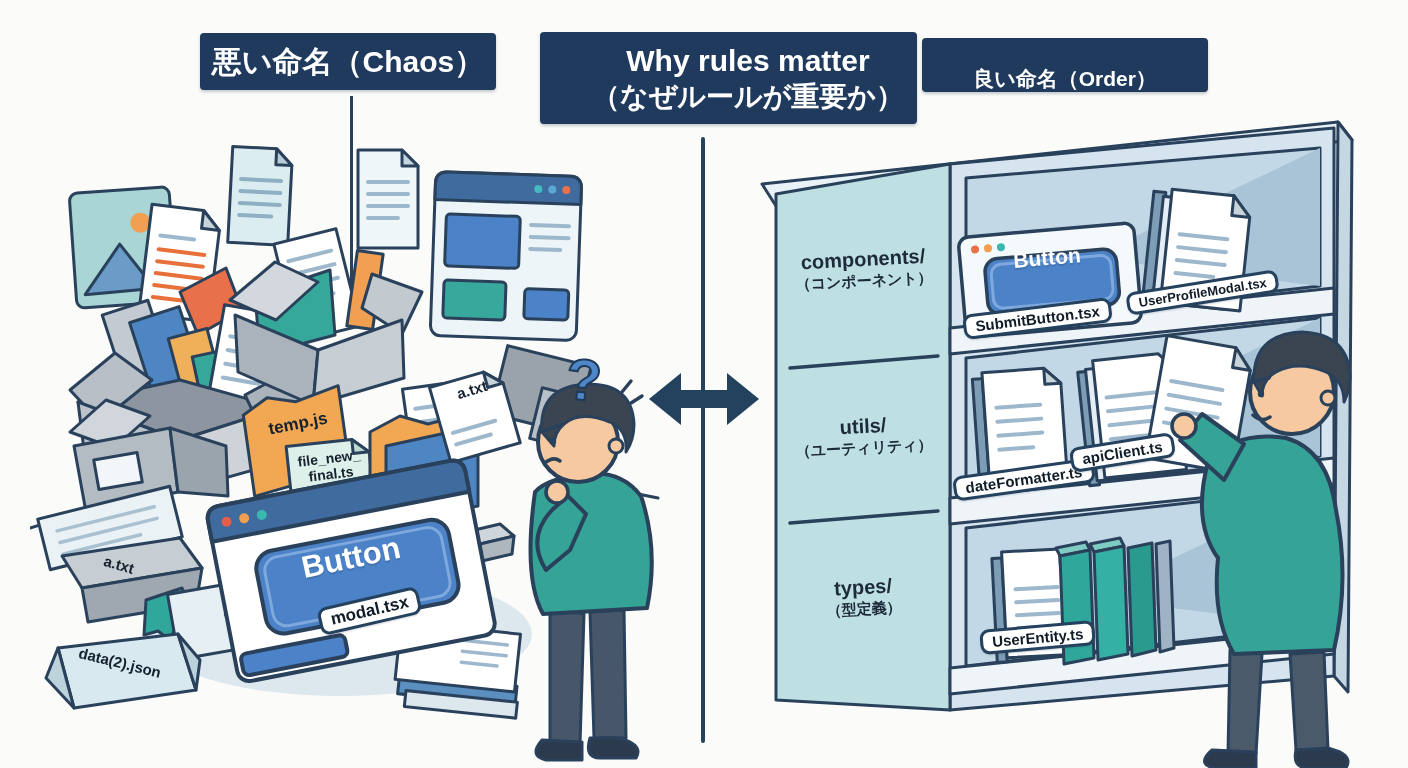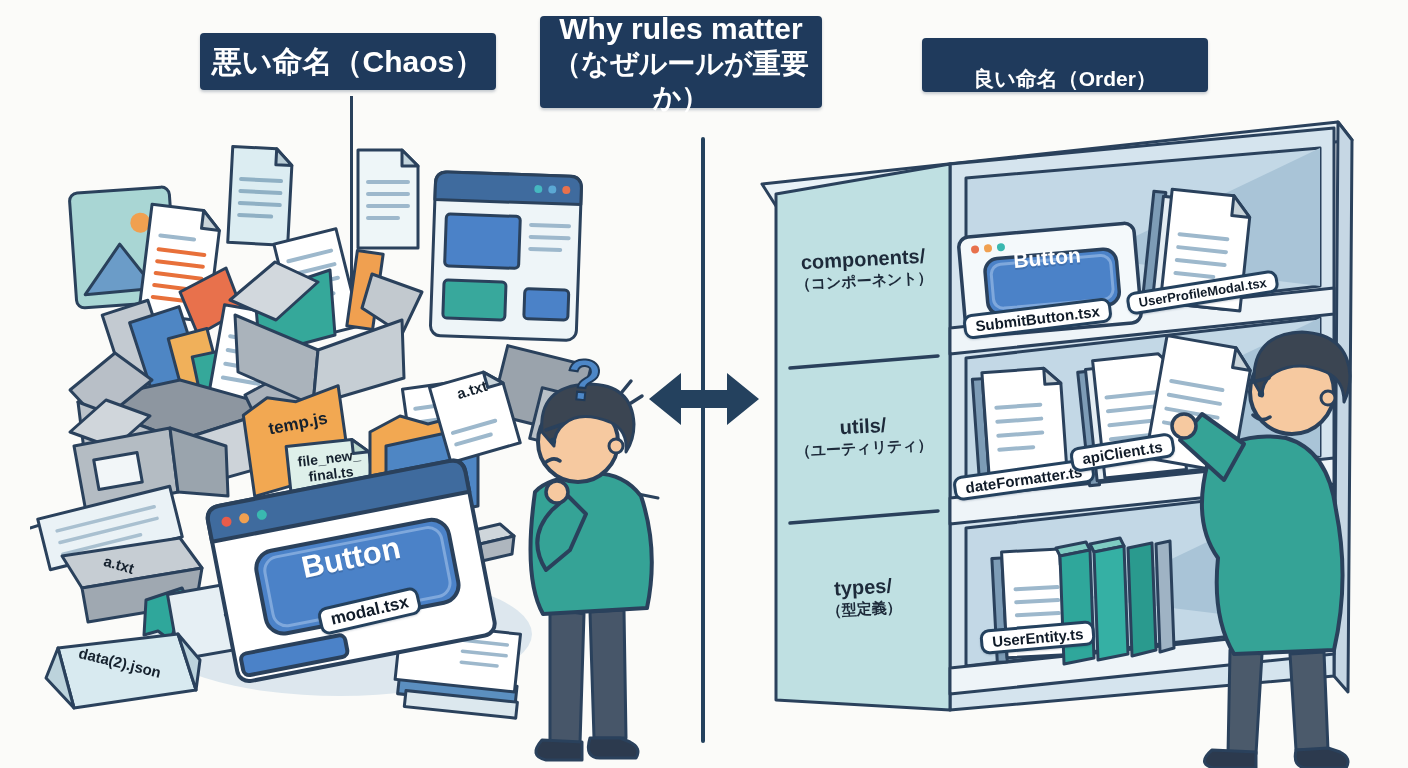--- a/index.html
+++ b/index.html
@@ -26,21 +26,21 @@
          -webkit-text-stroke:2px #203a58;transform:rotate(6deg);}
 </style>
 </head>
 <body>
 
 <div id="stage">
 
   <div class="pill" style="left:200px;top:33px;width:296px;height:57px;">
     <div class="l1">悪い命名（Chaos）</div>
   </div>
-  <div class="pill" style="left:540px;top:16px;width:282px;height:92px;">
+  <div class="pill" style="left:540px;top:32px;width:338px;height:92px;padding-left:39px;">
     <div class="l1">Why rules matter</div>
     <div class="l2">（なぜルールが重要か）</div>
   </div>
   <div class="pill" style="left:922px;top:38px;width:286px;height:54px;">
     <div class="l1" style="font-size:21px;margin-top:28px;">良い命名（Order）</div>
   </div>
 
   <div class="leader"></div>
   <div class="divider"></div>
   <svg class="scene" style="left:645px;top:365px;" width="118" height="68" viewBox="0 0 118 68">

